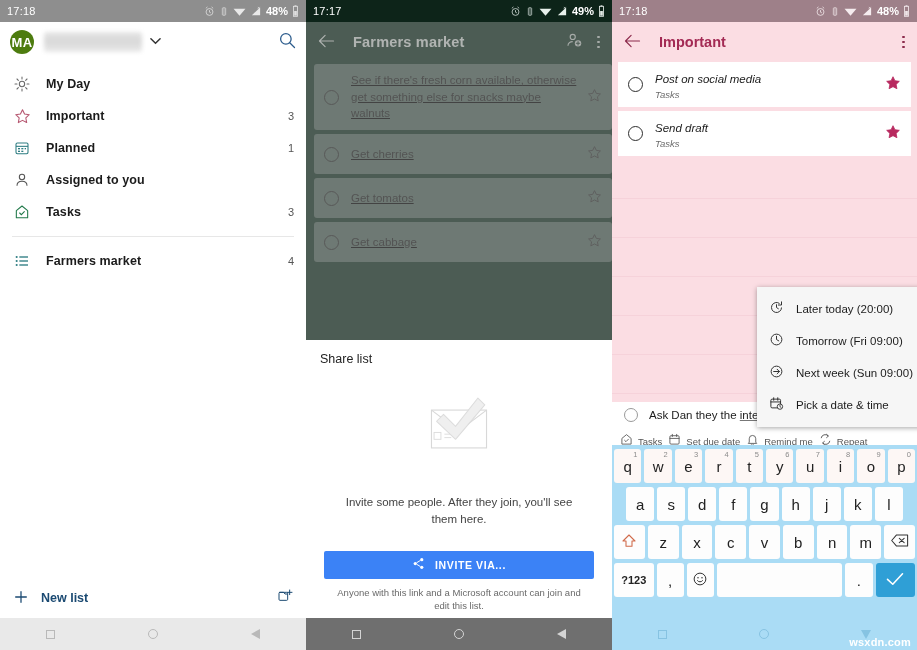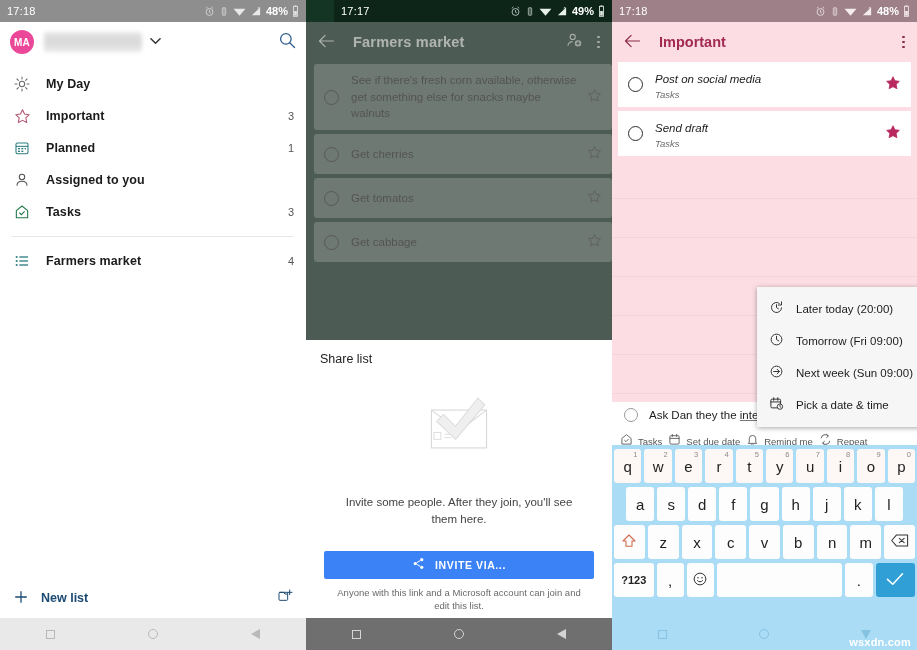--- a/index.html
+++ b/index.html
@@ -13,34 +13,34 @@
   .s-left   { width: 306px; background: #ffffff; }
   .s-mid    { width: 306px; background: #143524; }
   .s-right  { width: 305px; background: #fbdde3; }
 
   
   .statusbar {
     height: 22px; display: flex; align-items: center;
     padding: 0 7px; font-size: 11px; color: #ffffff;
   }
   .sb-light { background: #8e8e8e; }
-  .sb-green { background: #0d2419; margin-left: 28px; }
+  .sb-green { background: #0d2419; }
   .sb-pink  { background: #9e8089; }
   .sb-time { flex: 0 0 auto; letter-spacing: .2px; }
   .sb-icons { margin-left: auto; display: flex; align-items: center; gap: 4px; font-weight: bold; }
   .sb-icons svg { display: block; }
   .sb-batt { font-size: 11px; }
 
   
   .account-row {
     height: 40px; display: flex; align-items: center; padding: 0 10px;
   }
   .avatar {
     width: 24px; height: 24px; border-radius: 50%;
-    background: #ec4899; color: #fff; font-size: 10px; font-weight: bold;
+    background: #4d7c0f; color: #fff; font-size: 13px; font-weight: bold;
     display: flex; align-items: center; justify-content: center;
     letter-spacing: .3px; flex: 0 0 auto;
   }
   .acct-name-blur {
     margin-left: 10px; width: 98px; height: 20px; border-radius: 3px;
     background: linear-gradient(180deg,#e6e6e6 0%,#d8d8d8 45%,#e9e9e9 100%);
     filter: blur(2.2px);
   }
   .chev { margin-left: 8px; color: #333; font-size: 10px; line-height: 1; }
   .search-btn { margin-left: auto; color: #2b5b8c; }
@@ -95,21 +95,21 @@
   }
   .mid-back { color: #dfe6e2; font-size: 16px; line-height: 1; }
   .mid-title {
     margin-left: 18px; font-size: 14.5px; font-weight: 600; color: #e3eae6;
     letter-spacing: .2px;
   }
   .mid-actions { margin-left: auto; display: flex; align-items: center; gap: 14px; color: #cfd9d4; }
   .kebab { display: flex; flex-direction: column; gap: 2.5px; align-items: center; }
   .kebab i { width: 2.6px; height: 2.6px; border-radius: 50%; background: currentColor; display:block; }
 
-  .mid-tasks { padding: 2px 0 0 8px; }
+  .mid-tasks { padding: 2px 0 0 8px; text-decoration: underline; }
   .tcard {
     background: rgba(255,255,255,0.30);
     border-radius: 3px; margin-bottom: 4px;
     display: flex; align-items: center; min-height: 40px; padding: 8px 10px;
   }
   .tcard .circ {
     width: 15px; height: 15px; border: 1.4px solid #2d2d2d; border-radius: 50%;
     flex: 0 0 15px;
   }
   .tcard .ttxt {

